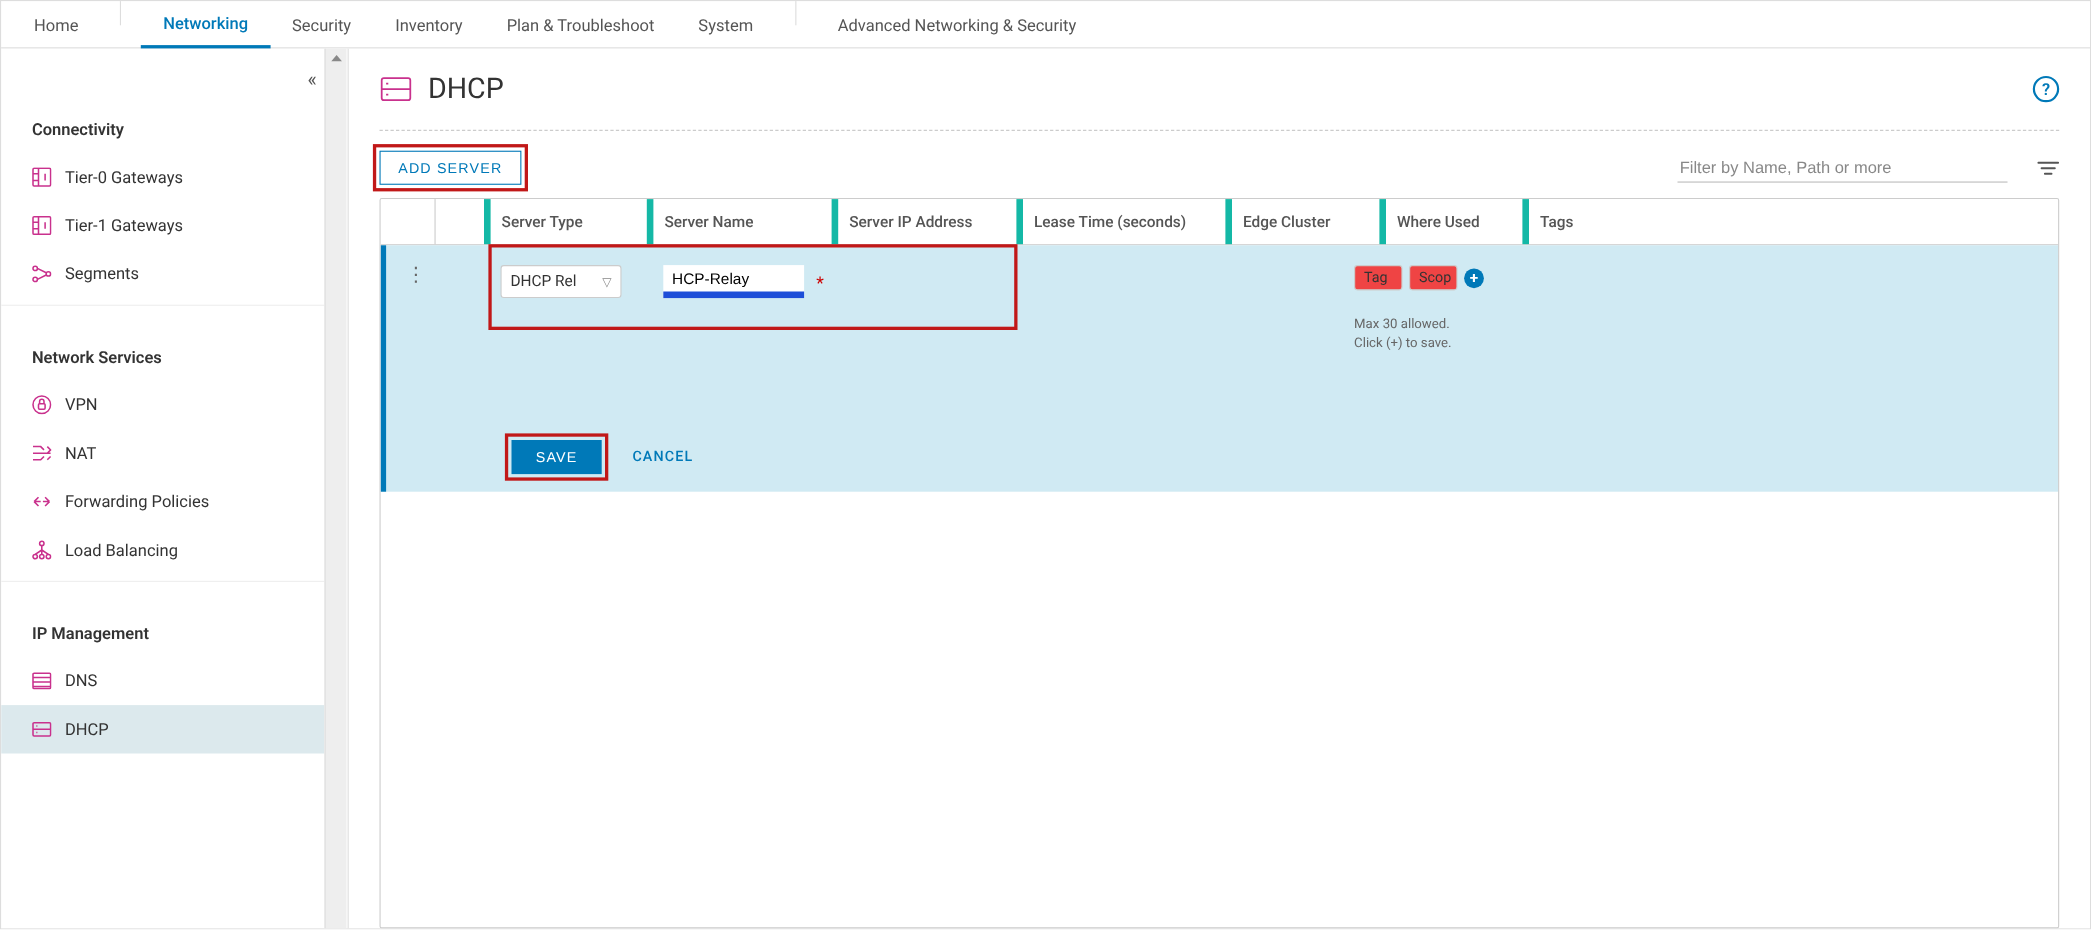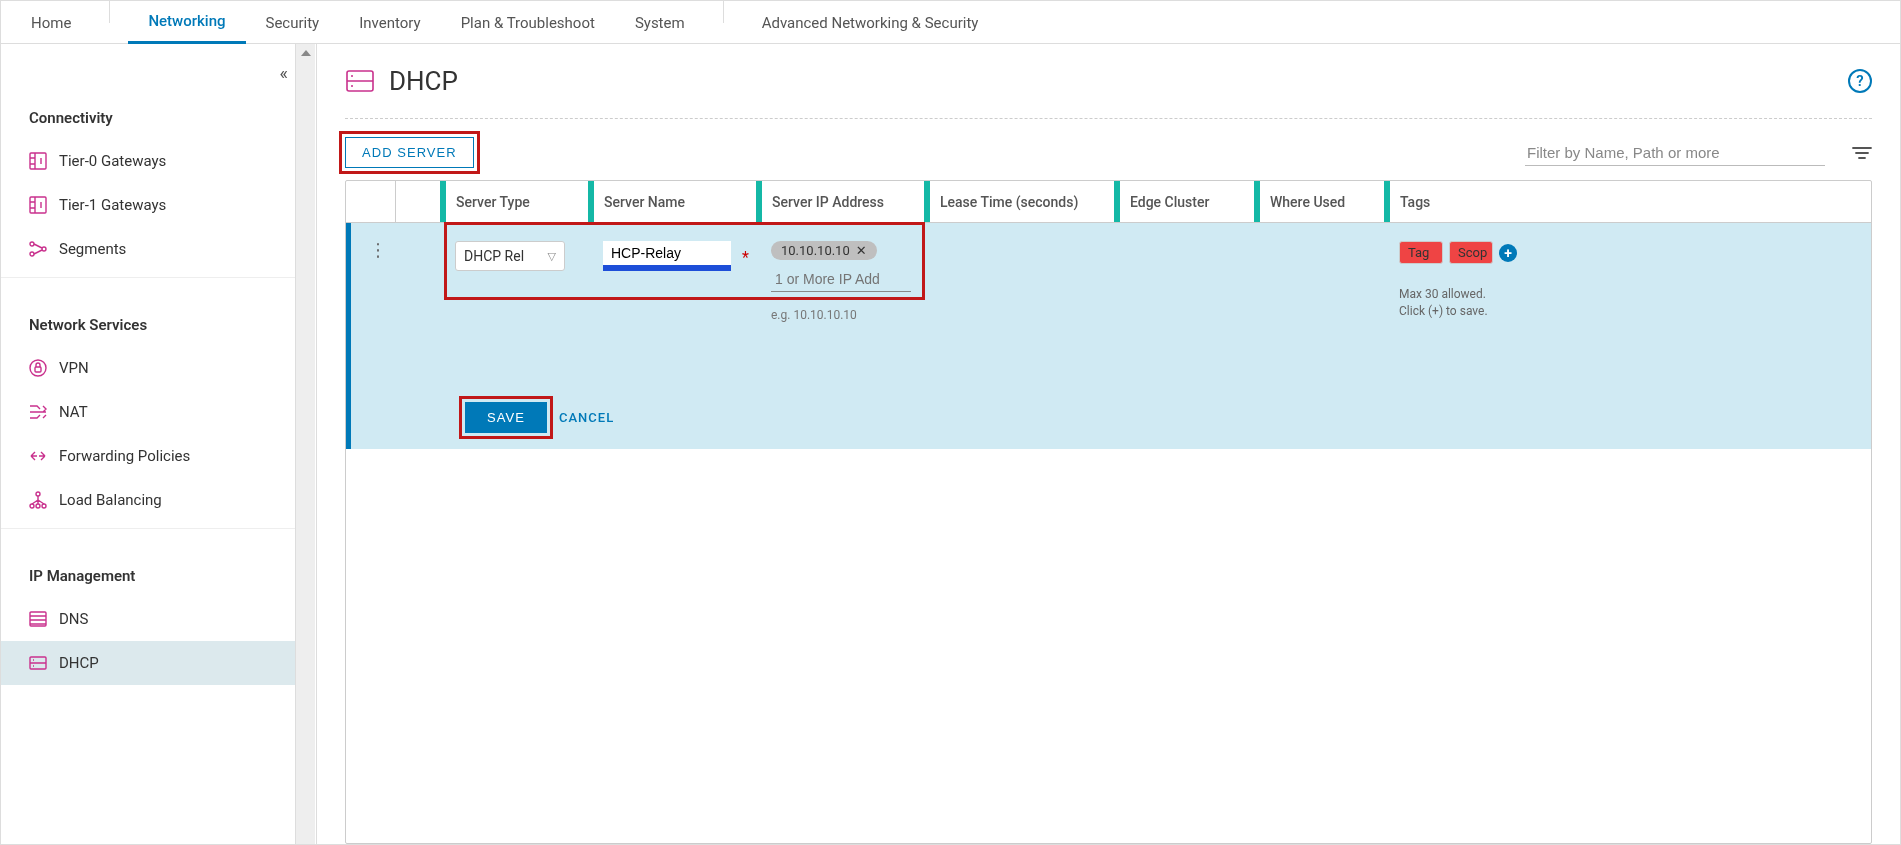--- a/index.html
+++ b/index.html
@@ -84,21 +84,21 @@
   .ip-input { background:transparent; border:none; border-bottom:1px solid #888; height:26px; width: 140px; padding:0 4px; font-size:14px; }
   .hint { font-size:12px; color:#777; margin-top:10px; }
   
   .tag-area { display:flex; align-items:center; gap:6px; }
   .tag-ph { background:#ef4444; border:1px solid #ccc; border-radius:3px; padding:3px 8px; font-size:13px; width:44px; overflow:hidden; white-space:nowrap; cursor:text; }
   .add-tag { width:18px; height:18px; background:#0079b8; border-radius:50%; color:#fff; display:flex; align-items:center; justify-content:center; font-size:14px; font-weight:bold; cursor:pointer; }
   .tag-hint { font-size:12px; color:#666; margin-top:22px; line-height:1.4; max-width:110px; }
   
   .fields-highlight { outline:3px solid #c11818; position:absolute; pointer-events:none; }
   
-  .actions-row { display:flex; align-items:center; gap:12px; margin-top: 80px; padding-left: 100px; }
+  .actions-row { display:flex; align-items:center; gap:28px; margin-top: 80px; padding-left: 100px; }
   .save-btn { background:#0079b8; color:#fff; border:none; padding:8px 22px; font-size:13px; letter-spacing:.08em; cursor:pointer; font-weight:500; }
   .cancel-link { color:#0079b8; font-size:13px; letter-spacing:.08em; cursor:pointer; font-weight:500; }
   
   svg { display: block; }
 </style>
 </head>
 <body>
 
 <div class="app">
 
@@ -276,32 +276,20 @@
             <div class="rcell type">
               <div class="sel">
                 <span>DHCP Rel</span>
                 <span class="chev">▽</span>
               </div>
             </div>
             <div class="rcell name">
               <input class="txt-input" value="HCP-Relay" style="">
               <span class="req">*</span>
             </div>
-            <div class="rcell ip">
-              <div class="ip-area">
-                <div>
-                  <span class="chip">
-                    <span>10.10.10.10</span>
-                    <span class="x">✕</span>
-                  </span>
-                </div>
-                <input class="ip-input" placeholder="1 or More IP Add" style="">
-                <div class="hint">e.g. 10.10.10.10</div>
-              </div>
-            </div>
             <div class="rcell lease"></div>
             <div class="rcell edge"></div>
             <div class="rcell where"></div>
             <div class="rcell tags">
               <div class="tag-area">
                 <span class="tag-ph">Tag</span>
                 <span class="tag-ph">Scop</span>
                 <span class="add-tag">+</span>
               </div>
               <div class="tag-hint">Max 30 allowed. Click (+) to save.</div>

